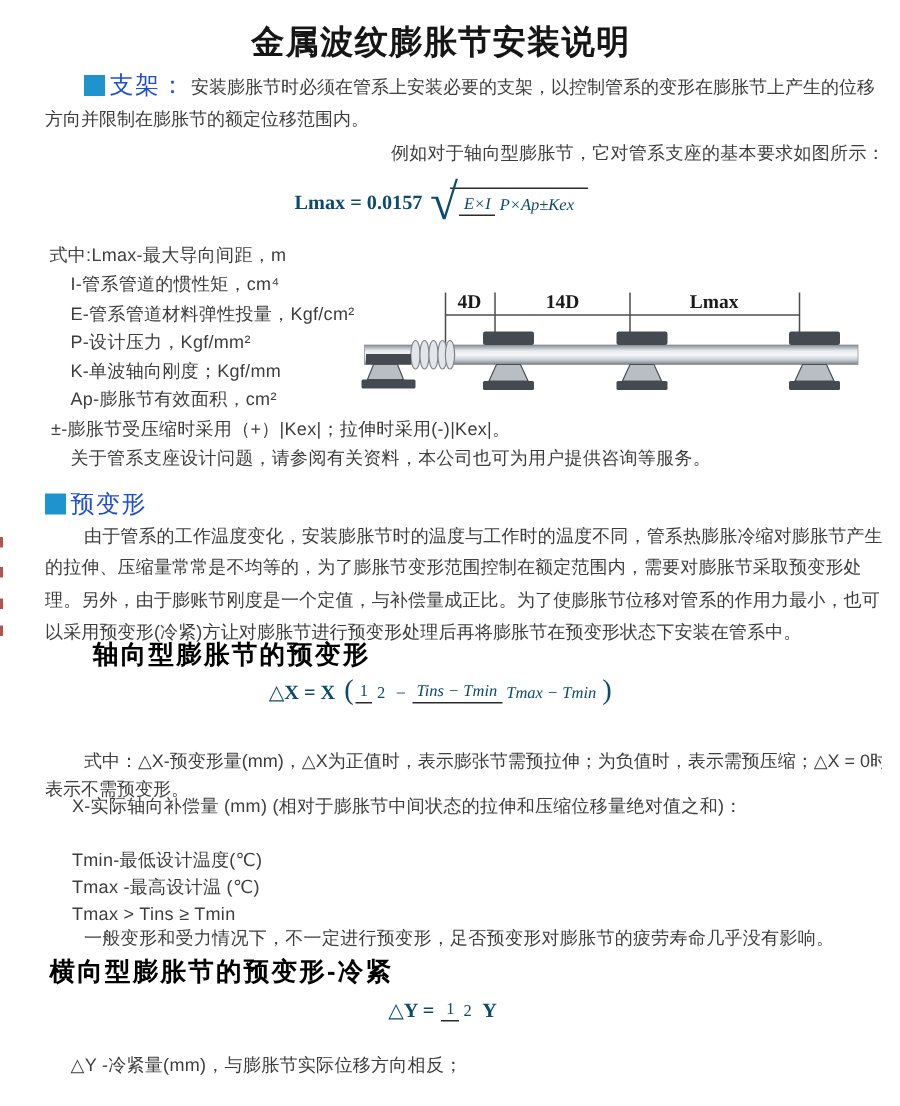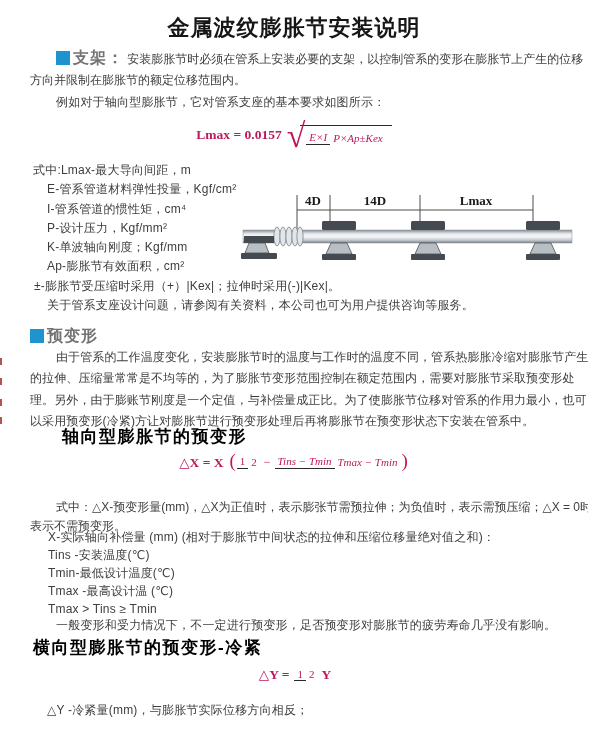--- a/index.html
+++ b/index.html
@@ -12,27 +12,27 @@
     position:absolute; top:13px; left:0; width:100%; text-align:center;
     font-size:22px; font-weight:bold; color:#161616; letter-spacing:1px;
   }
   .body-text { font-size:12px; line-height:21px; letter-spacing:0.2px; color:#3d3d3d; }
   .indent { text-indent:26px; }
 
   .blue-square {
     display:inline-block; width:14px; height:14px; background:#1e93ce;
     margin-right:3px; vertical-align:-2px;
   }
-  .sec-head-label { color:#737373; font-weight:bold; font-size:16px; letter-spacing:1px; }
+  .sec-head-label { color:#1d4ed8; font-weight:normal; font-size:16px; letter-spacing:1px; }
   .sub-head { font-size:17px; font-weight:bold; color:#000000; letter-spacing:1.5px; }
 
   
   .formula-row {
     position:absolute; left:0; width:100%; display:flex; justify-content:center;
-    align-items:center; font-family:"Liberation Serif","DejaVu Serif",serif; color:#be185d;
+    align-items:center; font-family:"Liberation Serif","DejaVu Serif",serif; color:#0c4a6e;
   }
   .f-lhs { font-weight:bold; font-size:13.5px; margin-right:5px; white-space:pre; }
   .sqrt { display:inline-flex; align-items:center; }
   .rad { font-size:34px; line-height:30px; font-weight:400; margin-right:-5px; transform:translateY(1px); }
   .underroot { border-top:1.4px solid #2a2a2a; padding:2px 6px 0 6px; }
   .vfrac { display:inline-flex; flex-direction:row; align-items:center; line-height:1.15;
            font-size:11px; vertical-align:middle; }
   .vfrac .fn { padding:0 3px; white-space:pre; }
   .vfrac .bar { border-bottom:1px solid #2a2a2a; }
   .ital { font-style:italic; }
@@ -53,39 +53,39 @@
 
 <div class="page">
 
   <div class="title">金属波纹膨胀节安装说明</div>
 
   <p class="abs body-text indent" style="top:47px; left:30px; width:565px; margin:0; letter-spacing:0;">
     <span class="blue-square"></span><span class="sec-head-label">支架：</span>
     <span>安装膨胀节时必须在管系上安装必要的支架，以控制管系的变形在膨胀节上产生的位移方向并限制在膨胀节的额定位移范围内。</span>
   </p>
 
-  <p class="abs body-text indent" style="top:92px; left:30px; width:560px; margin:0;">例如对于轴向型膨胀节，它对管系支座的基本要求如图所示：</p>
+  <p class="abs body-text indent" style="top:92px; left:30px; width:560px; margin:0;text-align:right;">例如对于轴向型膨胀节，它对管系支座的基本要求如图所示：</p>
 
   <div class="formula-row" style="top:120px;">
     <span class="f-lhs">Lmax = 0.0157</span>
     <span class="sqrt">
       <span class="rad">√</span>
       <span class="underroot">
         <span class="vfrac ital">
           <span class="fn bar">E×I</span>
           <span class="fn">P×Ap±Kex</span>
         </span>
       </span>
     </span>
   </div>
 
   <div class="abs defs" style="top:161px; left:33px;">
     <div>式中:Lmax-最大导向间距，m</div>
+    <div class="d-item">I-管系管道的惯性矩，cm⁴</div>
     <div class="d-item">E-管系管道材料弹性投量，Kgf/cm²</div>
-    <div class="d-item">I-管系管道的惯性矩，cm⁴</div>
     <div class="d-item">P-设计压力，Kgf/mm²</div>
     <div class="d-item">K-单波轴向刚度；Kgf/mm</div>
     <div class="d-item">Ap-膨胀节有效面积，cm²</div>
     <div class="d-pm">±-膨胀节受压缩时采用（+）|Kex|；拉伸时采用(-)|Kex|。</div>
     <div class="d-item">关于管系支座设计问题，请参阅有关资料，本公司也可为用户提供咨询等服务。</div>
   </div>
 
   <svg class="abs" style="left:240px; top:190px;" width="355" height="100" viewBox="0 0 355 100">
     <defs>
       <linearGradient id="pipeGrad" x1="0" y1="0" x2="0" y2="1">
@@ -164,21 +164,20 @@
     <span class="vfrac ital">
       <span class="fn bar">Tins − Tmin</span>
       <span class="fn">Tmax − Tmin</span>
     </span>
     <span class="paren">)</span>
   </div>
 
   <p class="abs body-text indent" style="top:498px; left:30px; width:564px; margin:0; line-height:19px; letter-spacing:0;">式中：△X-预变形量(mm)，△X为正值时，表示膨张节需预拉伸；为负值时，表示需预压缩；△X = 0时表示不需预变形。</p>
 
   <div class="abs body-text" style="top:527px; left:48px;">X-实际轴向补偿量 (mm) (相对于膨胀节中间状态的拉伸和压缩位移量绝对值之和)：</div>
-  <div class="abs body-text" style="top:545px; left:48px;">Tins -安装温度(℃)</div>
   <div class="abs body-text" style="top:563px; left:48px;">Tmin-最低设计温度(℃)</div>
   <div class="abs body-text" style="top:581px; left:48px;">Tmax -最高设计温 (℃)</div>
   <div class="abs body-text" style="top:599px; left:48px;">Tmax &gt; Tins ≥ Tmin</div>
   <p class="abs body-text indent" style="top:615px; left:30px; width:564px; margin:0;">一般变形和受力情况下，不一定进行预变形，足否预变形对膨胀节的疲劳寿命几乎没有影响。</p>
 
   <div class="abs sub-head" style="top:636px; left:33px;">横向型膨胀节的预变形-冷紧</div>
 
   <div class="formula-row" style="top:666px; width:590px;">
     <span class="f-lhs">△Y =</span>
     <span class="vfrac">

